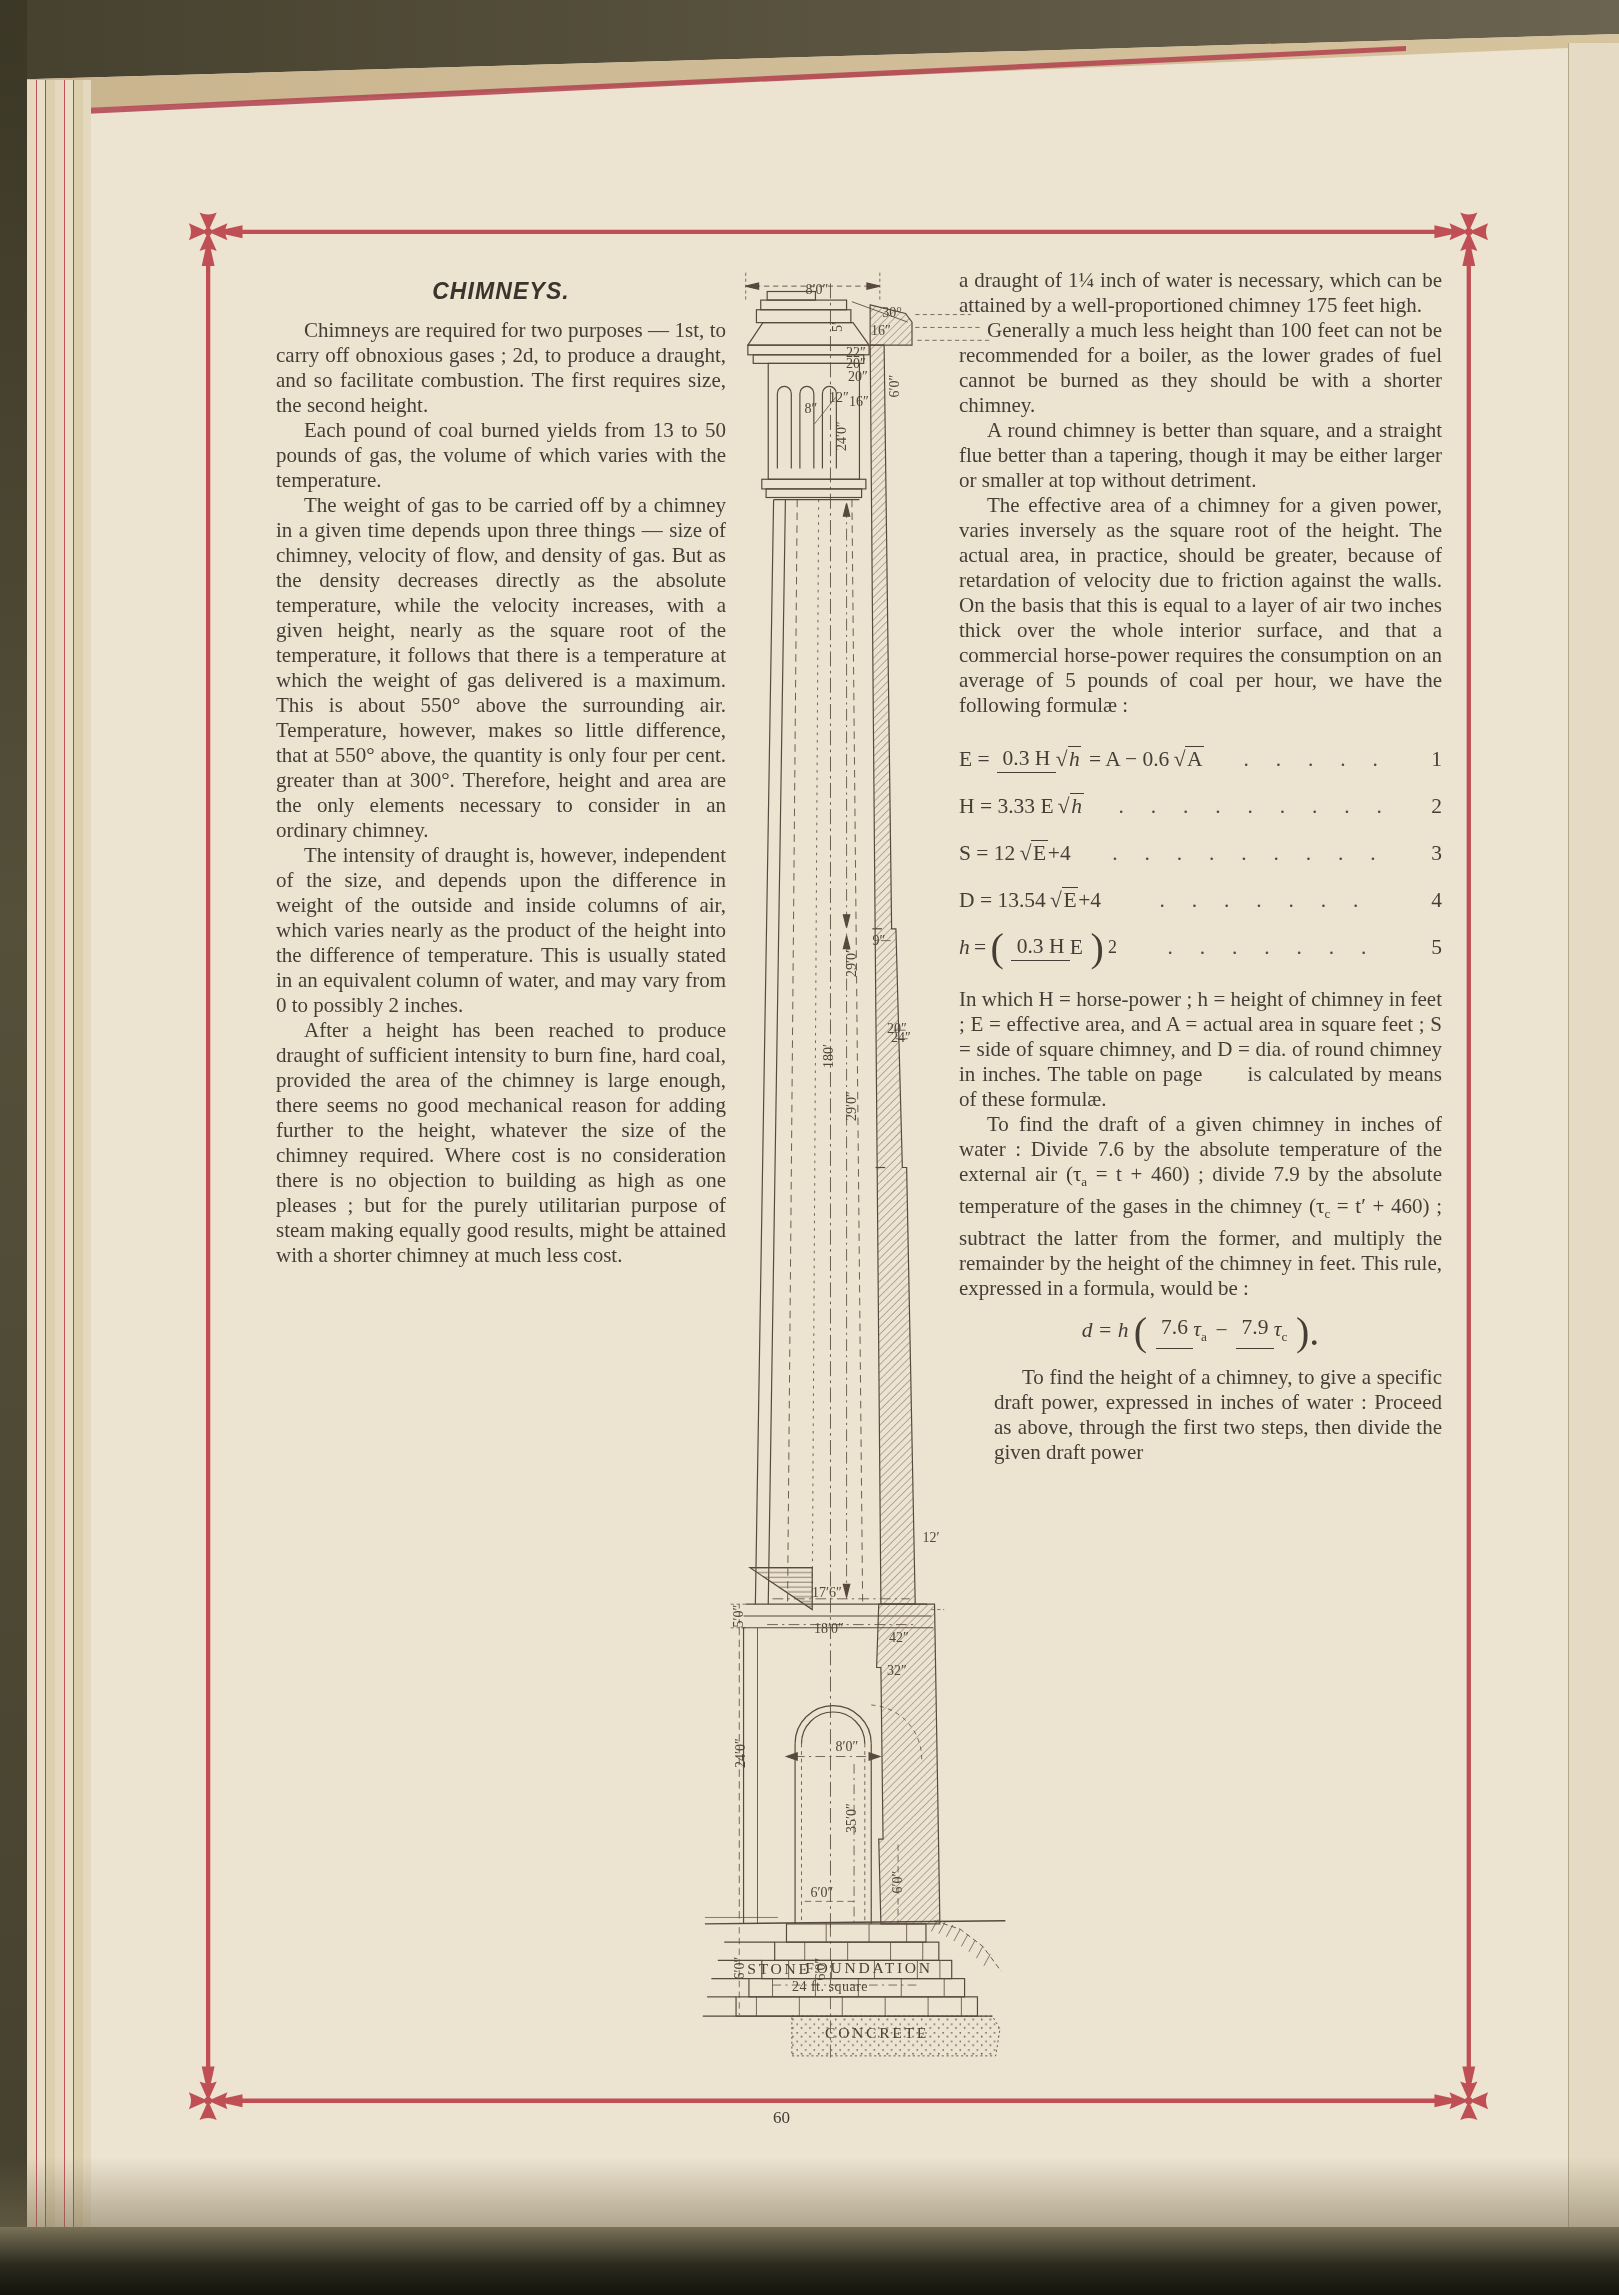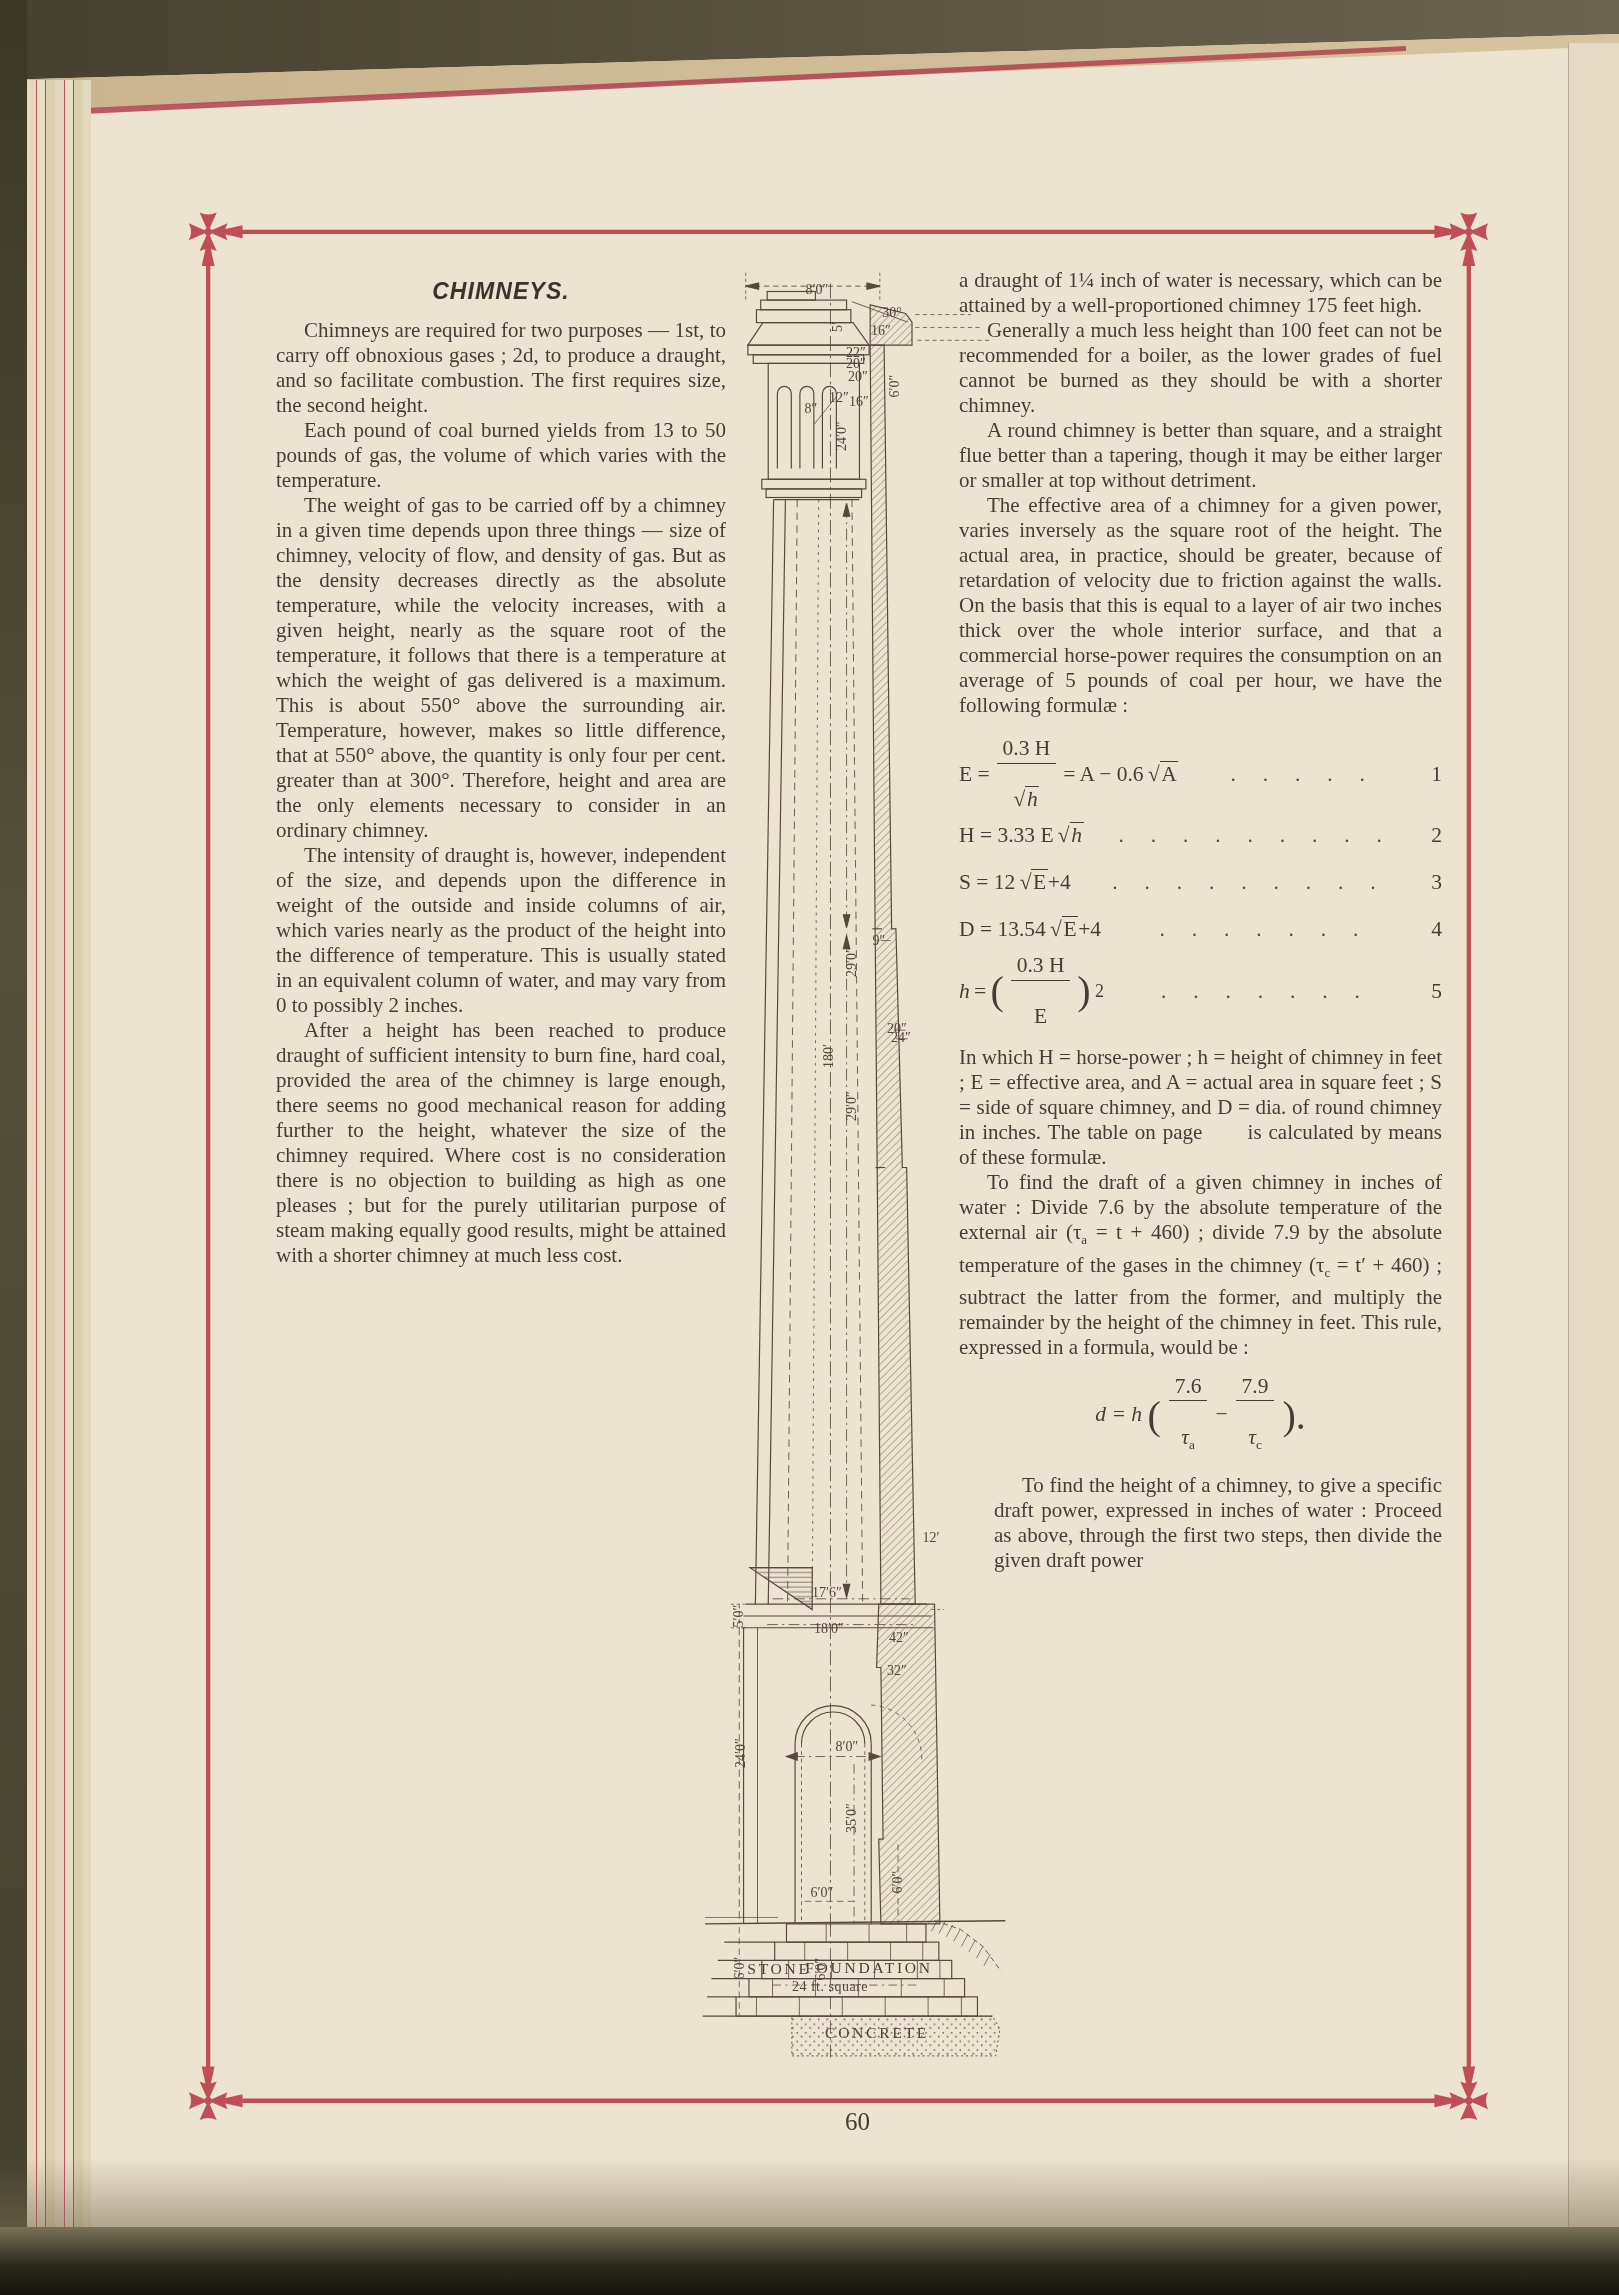--- a/index.html
+++ b/index.html
@@ -39,38 +39,38 @@
   #col-right{left:959px;top:268px;width:483px;}
   .title{font-family:"Liberation Sans",sans-serif;font-style:italic;font-weight:bold;
      font-size:23px;letter-spacing:1.1px;text-align:center;text-indent:0!important;
      margin:0 0 14px 0!important;color:#3a342d;}
   
   .eqs{margin:18px 0 16px 0;}
   .eq{display:flex;align-items:center;min-height:47px;font-size:21.5px;}
   .eq .ebody{white-space:nowrap;display:inline-flex;align-items:center;gap:4.3px;}
   .eq .dots{flex:1;text-align:center;white-space:pre;overflow:hidden;color:#554d44;}
   .eq .eno{width:25px;text-align:right;}
-  .frac{display:inline-flex;flex-direction:column;align-items:center;vertical-align:middle;margin:0 3.2px;gap:22px;}
+  .frac{display:inline-flex;flex-direction:row;vertical-align:middle;margin:0 3.2px;}
   .frac .ft{border-bottom:1.6px solid #453e37;padding:0 5.4px 1.6px;}
   .frac .fb{padding-top:1.6px;}
   .ol{border-top:1.6px solid #453e37;padding:0 1.6px;}
   .bigp{font-size:40px;line-height:0;vertical-align:middle;font-weight:400;}
   .deq{text-align:center;margin:14px 0 16px 0;font-size:21.5px;}
   .indented{margin-left:35px !important;}
   sub{font-size:.62em;}
   
   .drawing{position:absolute;left:692px;top:262px;width:322px;height:1840px;}
   .drawing svg{position:absolute;left:0;top:0;}
   .dlab{position:absolute;transform:translate(-50%,-50%);font-size:14px;color:#514639;
         white-space:nowrap;background:rgba(236,227,208,.0);}
   .dlab.v{transform:translate(-50%,-50%) rotate(-90deg);}
   .dlab.big{font-size:15.6px;letter-spacing:2.7px;color:#4c4135;}
   .dlab.med{font-size:14px;letter-spacing:0.5px;}
-  .pageno{position:absolute;left:773px;top:2108px;width:97px;text-align:right;
-        font-size:25px;color:#433c34;}
+  .pageno{position:absolute;left:773px;top:2108px;width:97px;text-align:left;
+        font-size:17px;color:#433c34;}
 </style>
 </head>
 <body>
 
 <div class="stage">
 
   <div class="cover-top"></div>
   <div class="tan-strip"></div>
   <div class="red-stain"></div>
   <div class="left-cover"></div>

